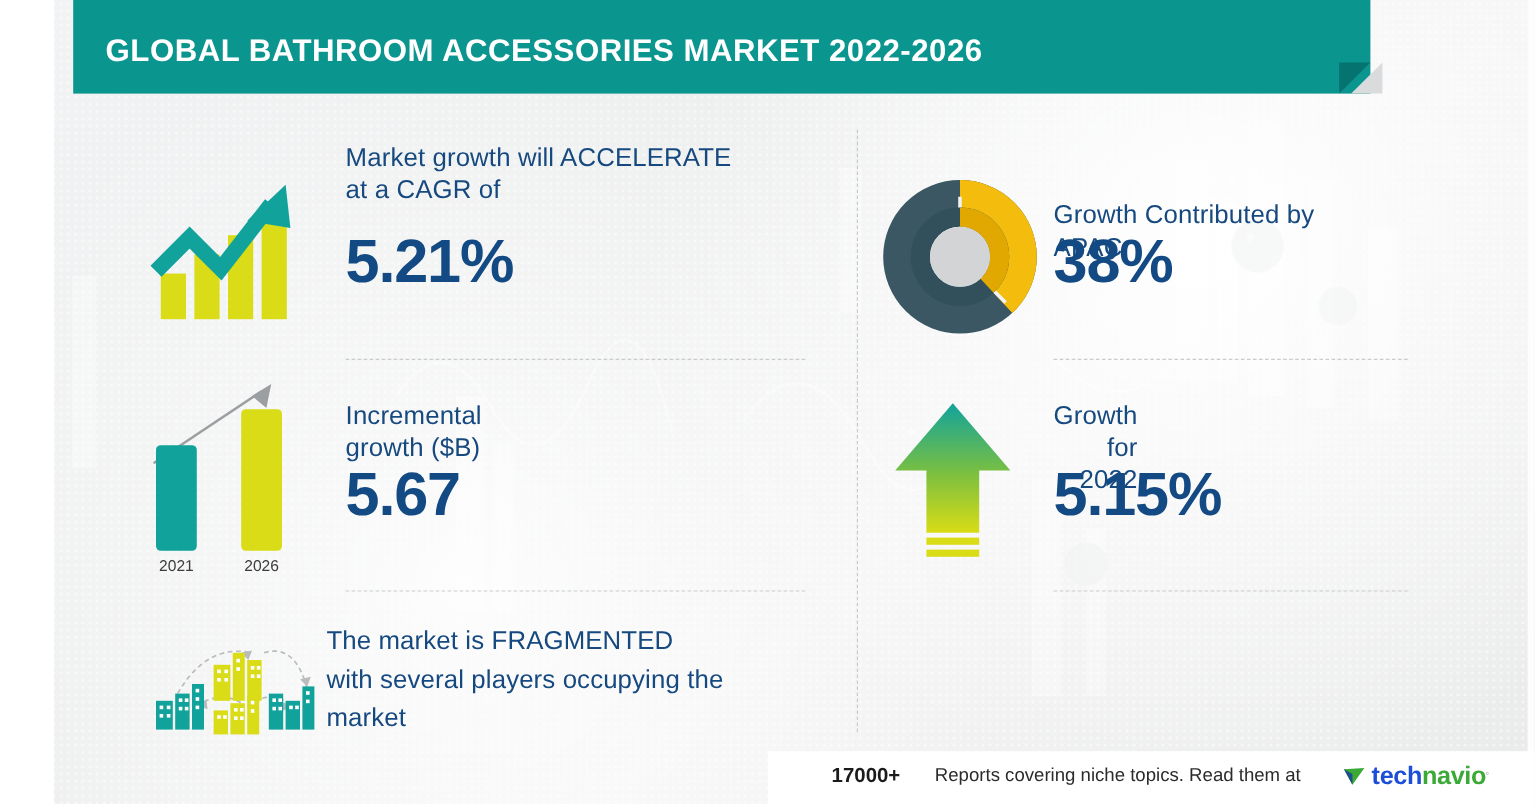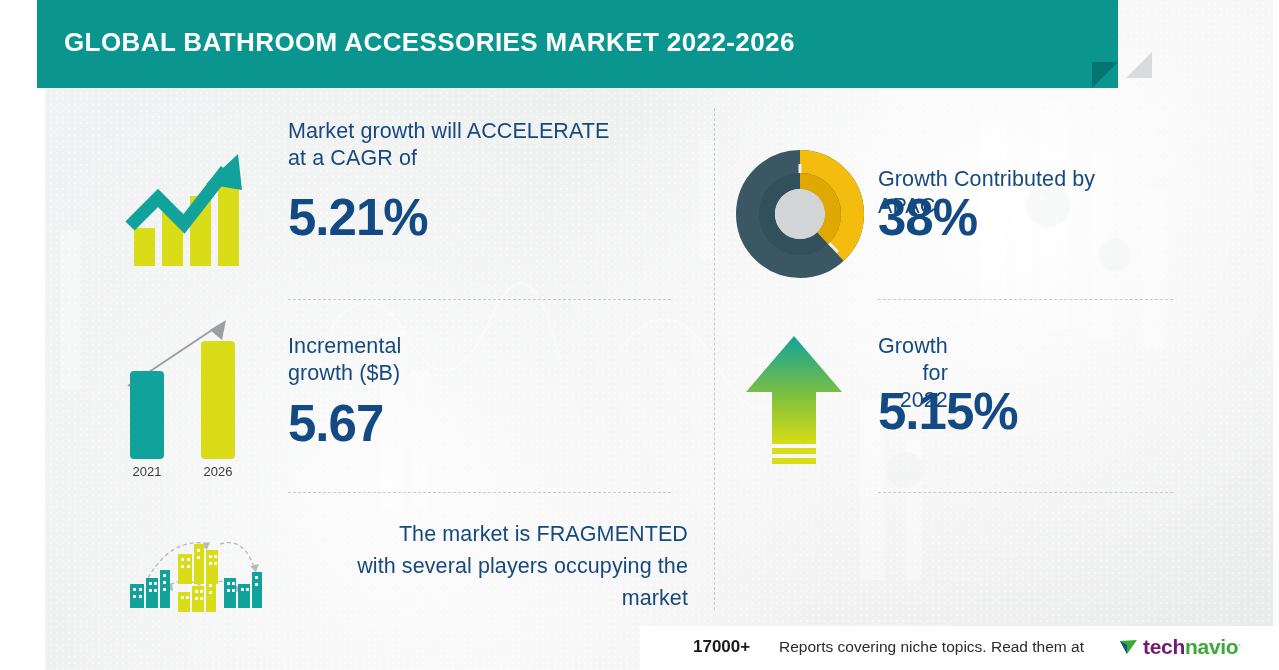--- a/index.html
+++ b/index.html
@@ -24,21 +24,21 @@
     opacity:.55;pointer-events:none;
   }
   .tex-blocks{
     position:absolute;inset:0;pointer-events:none;opacity:.5;
   }
   .side-margin-l{position:absolute;left:0;top:0;width:45px;height:670px;background:#ffffff;}
   .side-margin-r{position:absolute;right:0;top:0;width:6px;height:670px;background:#fdfdfd;}
 
   
   .header{
-    position:absolute;left:37px;top:0;width:1081px;height:88px;
+    position:absolute;left:61px;top:0;width:1081px;height:78px;
     background:#0b958f;
   }
   .header .title{
     position:absolute;left:27px;top:27px;
     font-size:26px;font-weight:700;letter-spacing:.4px;
     color:#ffffff;white-space:nowrap;
     font-family:"Liberation Sans", sans-serif;
   }
   .fold{
     position:absolute;right:0;bottom:0;width:0;height:0;
@@ -189,21 +189,21 @@
   <div class="cell">
     <svg class="icon" style="left:118px;top:306px;" width="140" height="175">
       <line x1="10" y1="80" x2="100" y2="20" stroke="#9b9fa1" stroke-width="2"></line>
       <path d="M108 14 L104 34 L92 24 Z" fill="#9b9fa1"></path>
       <rect x="12" y="65" width="34" height="88" rx="4" fill="#11a39b"></rect>
       <rect x="83" y="35" width="34" height="118" rx="4" fill="#d9dc16"></rect>
       <text x="29" y="170" font-size="13" fill="#3b3b3b" text-anchor="middle" font-family="Liberation Sans, sans-serif">2021</text>
       <text x="100" y="170" font-size="13" fill="#3b3b3b" text-anchor="middle" font-family="Liberation Sans, sans-serif">2026</text>
     </svg>
     <div class="txt lead" style="left:288px;top:333px;">Incremental growth ($B)</div>
-    <div class="txt big x1" style="left:288px;top:386px;margin-top:12px;">5.67</div>
+    <div class="txt big x1" style="left:288px;top:386px;">5.67</div>
   </div>
 
   <div class="cell">
     <svg class="icon" style="left:120px;top:522px;" width="152" height="92">
       <g stroke="#b9bcbe" stroke-width="1.4" fill="none" stroke-dasharray="4 3">
         <path d="M28 56 Q52 14 90 22"></path>
         <path d="M100 22 Q126 14 136 52"></path>
         <path d="M44 66 Q66 52 84 66"></path>
         <path d="M86 66 Q106 52 124 66"></path>
       </g>
@@ -276,21 +276,21 @@
         <rect x="107" y="60" width="3" height="3"></rect>
           <rect x="112" y="60" width="3" height="3"></rect>
         <rect x="107" y="67" width="3" height="3"></rect>
           <rect x="112" y="67" width="3" height="3"></rect>
         <rect x="121" y="66" width="3" height="3"></rect>
           <rect x="126" y="66" width="3" height="3"></rect>
         <rect x="135" y="54" width="3" height="3"></rect>
           <rect x="135" y="61" width="3" height="3"></rect>
       </g>
     </svg>
-    <div class="txt lead" style="left:288px;top:518px;width:400px;line-height:32px;text-align:right;">
+    <div class="txt lead" style="left:272px;top:518px;width:400px;line-height:32px;">
       <span>The market is </span><b>FRAGMENTED</b><br>
       <span>with several players occupying the</span><br>
       <span>market</span>
     </div>
   </div>
 
   <div class="cell">
     <svg class="icon" style="left:734px;top:148px;" width="132" height="132" viewBox="0 0 132 132">
 
       <circle cx="66" cy="66" r="50" fill="none" stroke="#3a5763" stroke-width="28"></circle>
@@ -332,18 +332,18 @@
 
   <div class="footer-skew"></div>
   <div class="footer">
     <div class="f-count">17000+</div>
     <div class="f-text">Reports covering niche topics. Read them at</div>
     <div class="logo">
       <svg class="mark" width="22" height="22" viewBox="0 0 22 22">
         <path d="M2 5 L19 4 L9 18 Z" fill="#3aa935"></path>
         <path d="M2 5 L9 18 L9 9 Z" fill="#1d4f8f"></path>
       </svg>
-      <span class="wd" style="color:#701a75;">tech</span>
+      <span class="wd" style="color:#1d4ed8;">tech</span>
         <span class="wd" style="color:#3aa935;">navio</span>
         <span class="tm">˚</span>
     </div>
   </div>
 </div>
 
 </body></html>

